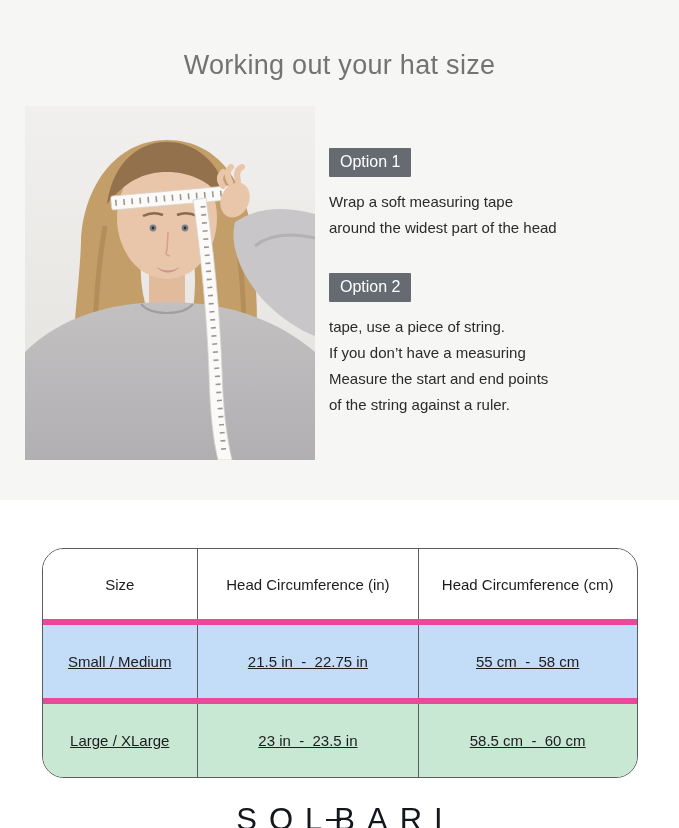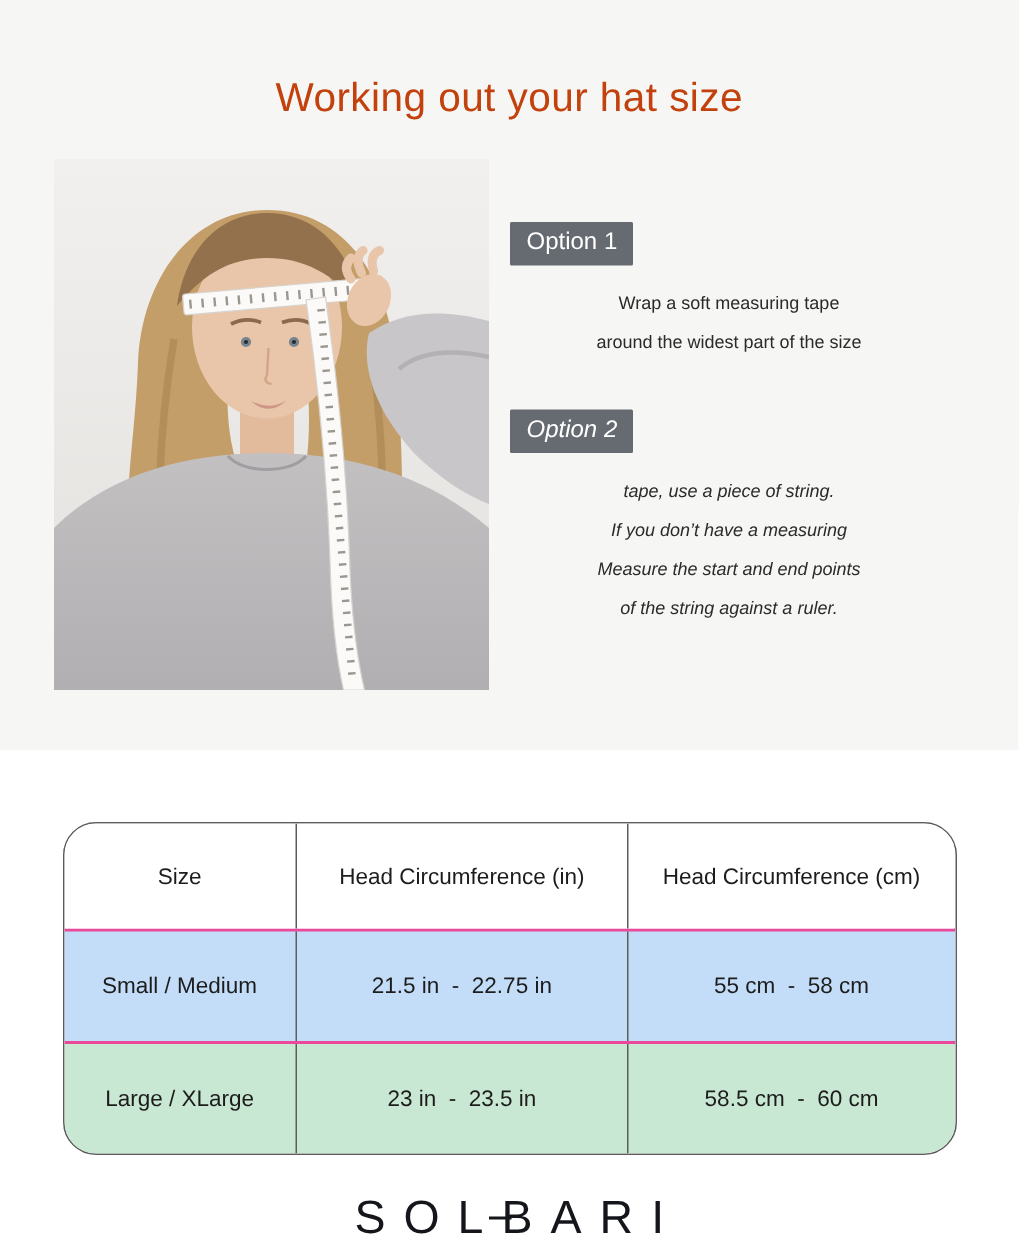--- a/index.html
+++ b/index.html
@@ -5,43 +5,43 @@
   * { margin:0; padding:0; box-sizing:border-box; }
   html,body { background:#ffffff; }
   .page {
     width:679px; height:828px; margin:0 auto; position:relative;
     background:#ffffff; overflow:hidden;
     font-family:"Liberation Sans", sans-serif; color:#1f1f1f;
   }
   
   .top-band { background:#f6f6f4; height:500px; padding-top:50px; }
   .title {
-    text-align:center; font-size:27px; font-weight:400; color:#c2410c;
+    text-align:center; font-size:27px; font-weight:400; color:#737373;
     letter-spacing:.3px;
   }
-  .content-row { display:flex; margin-top:25px; padding-left:25px;margin-left:11px; }
+  .content-row { display:flex; margin-top:25px; padding-left:25px; }
   
   .photo-wrap { width:290px; height:354px; flex:none; overflow:hidden; }
   .photo-wrap svg { display:block; }
   
   .options-col { margin-left:14px; padding-top:42px; width:292px; }
   .option-badge {
     display:inline-block; background:#666b71; color:#ffffff;
     font-size:16px; line-height:1; padding:6px 11px 7px; border-radius:1px;
   }
-  .option-text { margin-top:12px; font-size:12px; line-height:26px; color:#2b2b2b;text-align:center; }
-  .option-block + .option-block { margin-top:32px;font-style:italic; }
+  .option-text { margin-top:12px; font-size:15px; line-height:26px; color:#2b2b2b; }
+  .option-block + .option-block { margin-top:32px; }
   
   .size-table {
     width:596px; margin:48px auto 0;
     border:1px solid #5c5c5c; border-radius:22px; overflow:hidden;
     background:#ffffff;
   }
   .t-row { display:flex; }
-  .t-row + .t-row { border-top:2px solid #ec4899; }
+  .t-row + .t-row { border-top:6px solid #ec4899;text-decoration:underline; }
   .t-cell {
     display:flex; align-items:center; justify-content:center;
     text-align:center; font-size:15px; color:#1c1c1c;
   }
   .t-cell + .t-cell { border-left:1px solid #5c5c5c; }
   .c-size { width:26%; } .c-in { width:37.2%; } .c-cm { width:36.8%; }
   .t-head .t-cell { height:70px; background:#ffffff; }
   .t-data .t-cell { height:73px; }
   
   .logo {
@@ -125,21 +125,21 @@
             <path d="M198,80 Q192,72 198,66 M205,76 Q200,66 206,61 M213,75 Q210,64 217,61" stroke="#e9c6aa" stroke-width="6" stroke-linecap="round" fill="none"></path>
           </g>
         </svg>
       </div>
 
       <div class="options-col">
         <div class="option-block">
           <span class="option-badge">Option 1</span>
           <div class="option-text">
             <div>Wrap a soft measuring tape</div>
-            <div>around the widest part of the size</div>
+            <div>around the widest part of the head</div>
           </div>
         </div>
         <div class="option-block">
           <span class="option-badge">Option 2</span>
           <div class="option-text">
             <div>tape, use a piece of string.</div>
             <div>If you don’t have a measuring</div>
             <div>Measure the start and end points</div>
             <div>of the string against a ruler.</div>
           </div>

